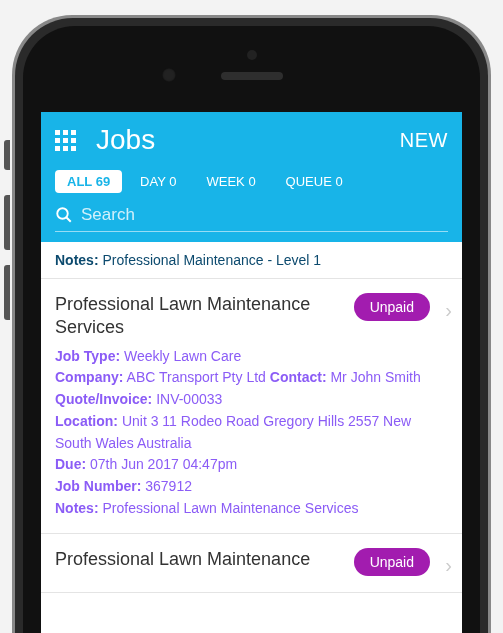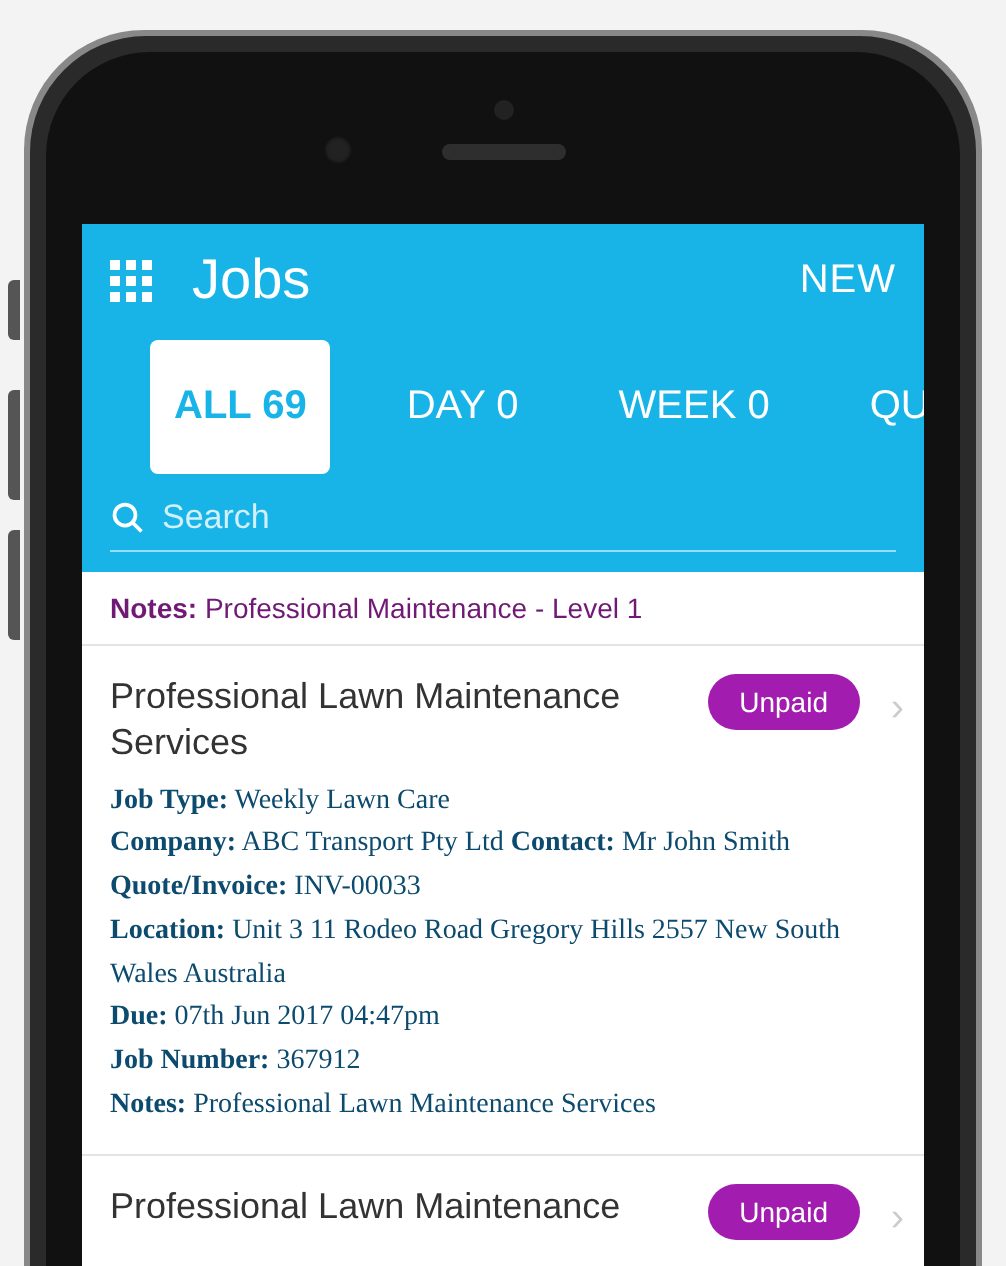--- a/index.html
+++ b/index.html
@@ -109,26 +109,25 @@
       cursor: pointer;
     }
     .tabs {
       display: flex;
       gap: 6px;
       align-items: center;
       margin-bottom: 12px;
     }
     .tab {
       color: #fff;
-      font-size: 20px;
-      padding: 22px 12px;
+      font-size: 13px;
+      padding: 4px 12px;
       border-radius: 4px;
       cursor: pointer;
       white-space: nowrap;
-      margin-left: 20px;
     }
     .tab.active {
       background: #fff;
       color: #18b4e8;
       font-weight: 600;
     }
     .search-row {
       display: flex;
       align-items: center;
       border-bottom: 1px solid rgba(255,255,255,0.55);
@@ -142,21 +141,21 @@
       outline: none;
       color: #fff;
       font-size: 17px;
       flex: 1;
     }
     .search-input::placeholder { color: rgba(255,255,255,0.8); }
     .list { background: #fff; }
     .notes-bar {
       padding: 10px 14px;
       font-size: 14px;
-      color: #701a75;
+      color: #0c4a6e;
       border-bottom: 1px solid #e4e4e4;
     }
     .notes-bar b { font-weight: 700; }
     .card {
       position: relative;
       padding: 14px 30px 14px 14px;
       border-bottom: 1px solid #e4e4e4;
     }
     .card-title {
       font-size: 18px;
@@ -176,23 +175,22 @@
       border-radius: 18px;
     }
     .chevron {
       position: absolute;
       top: 20px; right: 10px;
       color: #ccc;
       font-size: 20px;
     }
     .row {
       font-size: 14px;
-      color: #0c4a6e;
+      color: #8b5cf6;
       line-height: 1.55;
-      font-family: Liberation Serif, serif;
     }
     .row b { font-weight: 700; }
   </style>
 </head>
 <body>
 
 <div class="side-btn sb1"></div>
 <div class="side-btn sb2"></div>
 <div class="side-btn sb3"></div>
 

